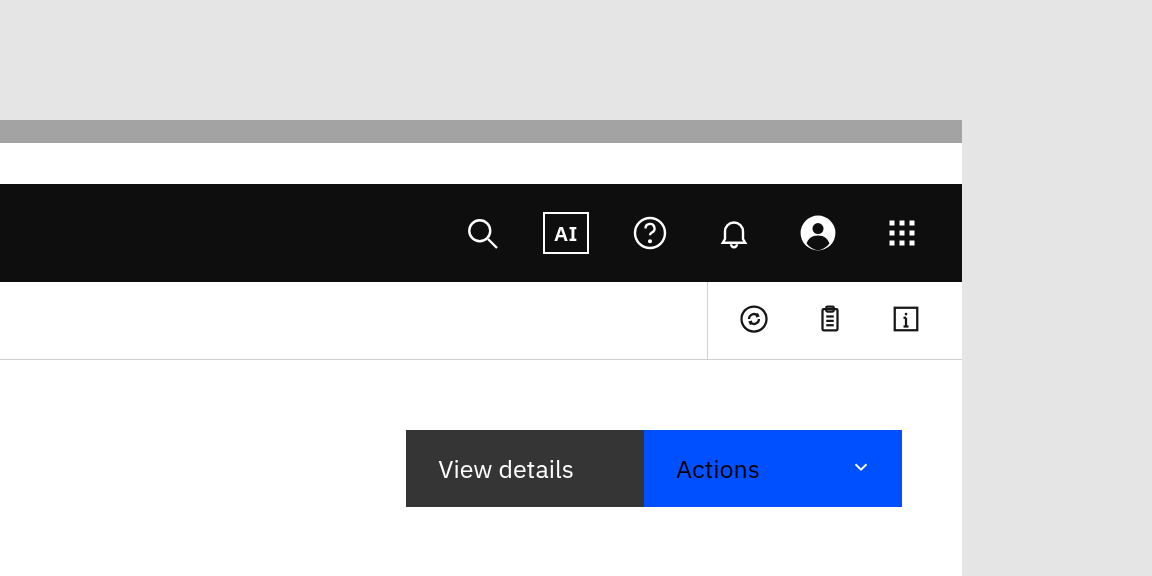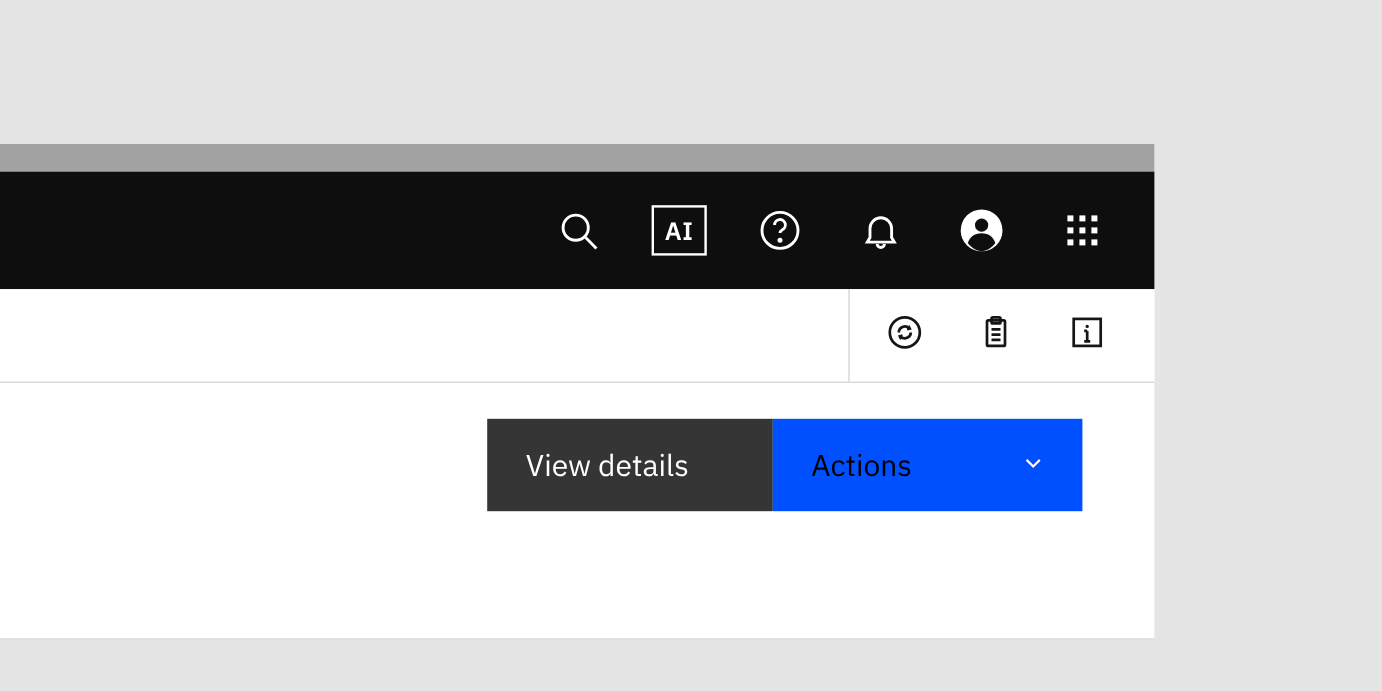--- a/index.html
+++ b/index.html
@@ -22,20 +22,21 @@
       background: #a3a3a3;
     }
     .top-header {
       height: 98px;
       background: #0e0e0e;
       display: flex;
       align-items: center;
       justify-content: flex-end;
       padding-right: 18px;
       gap: 0;
+      margin-top: 41px;
     }
     .header-btn {
       width: 84px;
       height: 98px;
       display: flex;
       align-items: center;
       justify-content: center;
       cursor: pointer;
     }
     .header-btn svg { display: block; }
@@ -74,20 +75,21 @@
       justify-content: center;
       cursor: pointer;
     }
     .content {
       padding: 30px 60px 0 0;
       display: flex;
       justify-content: flex-end;
     }
     .btn-row {
       display: flex;
+      margin-top: 40px;
     }
     .btn-view {
       background: #353535;
       color: #fff;
       font-size: 25px;
       padding: 22px 70px 22px 32px;
       cursor: pointer;
     }
     .btn-actions {
       background: #0050ff;

